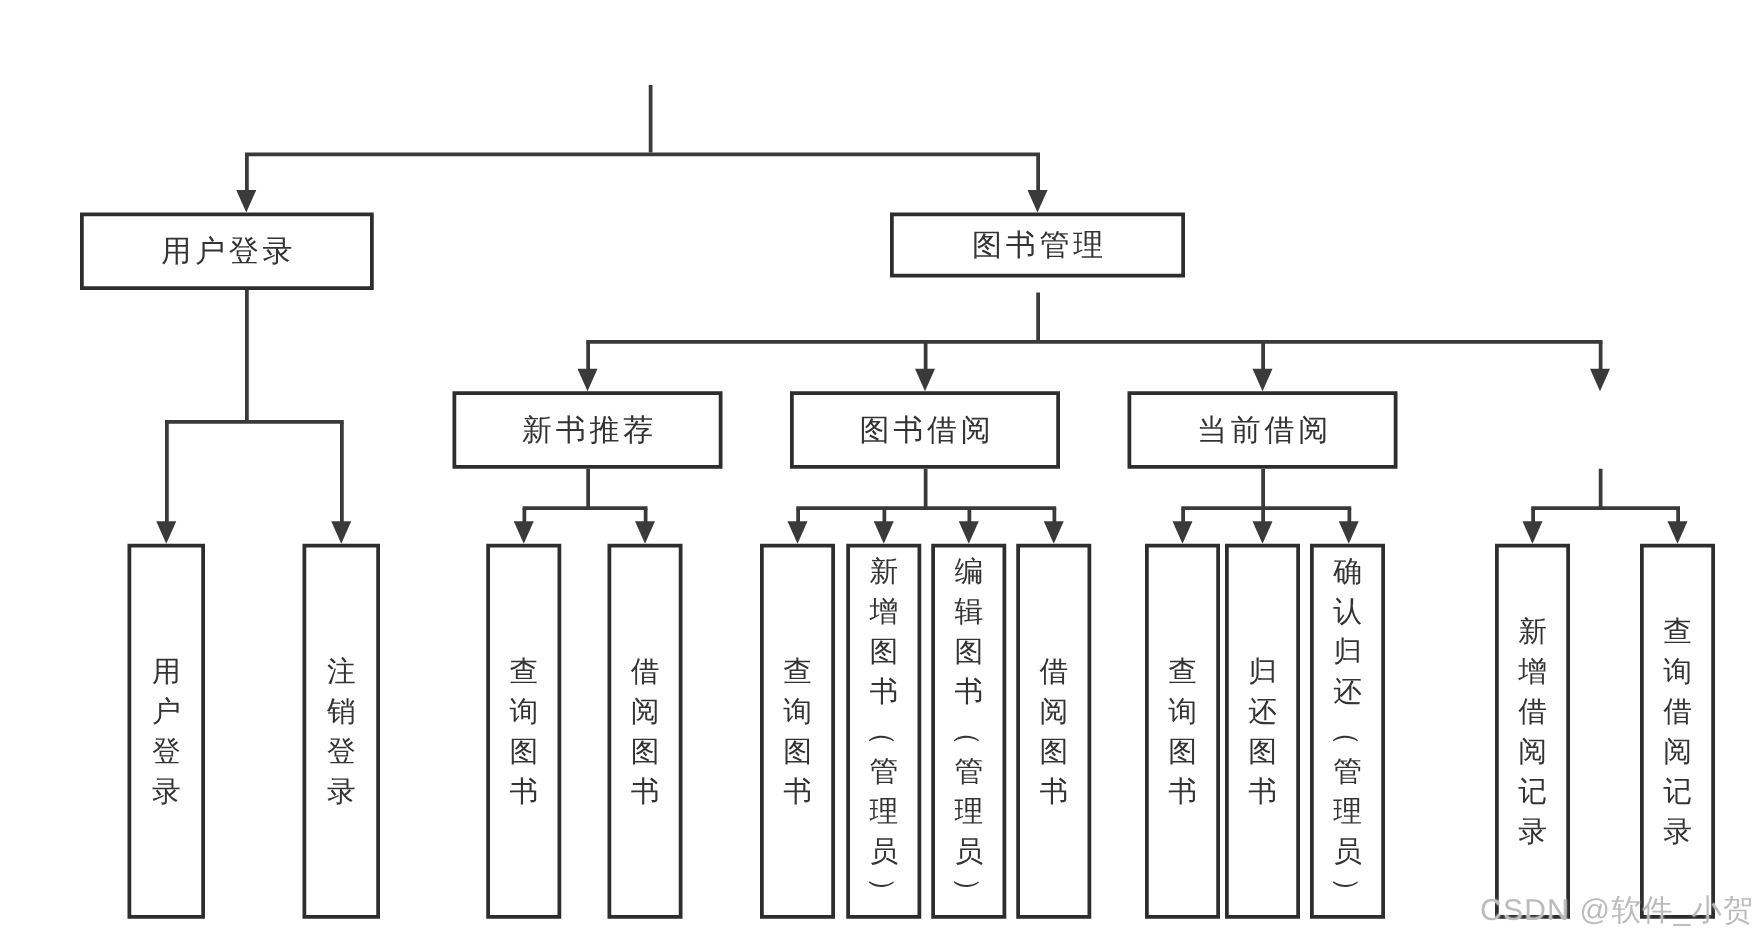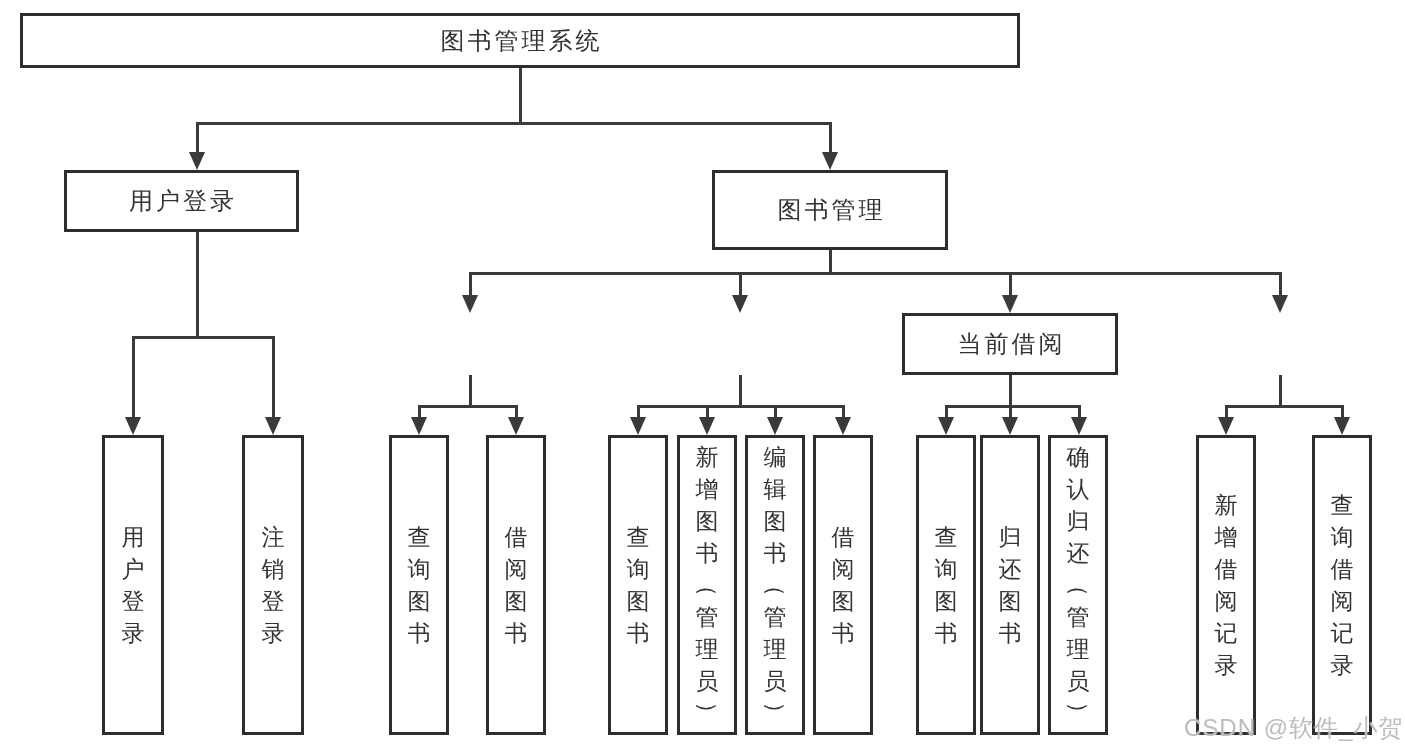--- a/index.html
+++ b/index.html
@@ -35,42 +35,43 @@
     position:absolute; left:1184px; top:712px; z-index:6;
     font-size:24px; color:#bcbcbc; letter-spacing:1px;
     text-shadow:0 0 2px #ffffff;
   }
 </style>
 </head>
 <body>
 
 <div id="canvas">
 
-  <div class="box" style="left: 20px; top: 13px; width: 1000px; height: 55px; border-color: rgb(45, 45, 45); color: rgb(51, 51, 51);">图书管理系统</div>
 
   <div class="vline" style="left: 519px; top: 68px; height: 54px; background: rgb(58, 58, 58);"></div>
   <div class="hline" style="left: 195.5px; top: 122px; width: 636px; background: rgb(58, 58, 58);"></div>
   <div class="varrow" style="left:195.5px; top:124px; height:46px;"></div>
   <div class="varrow" style="left:828.5px; top:124px; height:46px;"></div>
 
   <div class="box" style="left: 64px; top: 170px; width: 235px; height: 62px; border-color: rgb(45, 45, 45); color: rgb(51, 51, 51);">用户登录</div>
-  <div class="box" style="left: 712px; top: 170px; width: 236px; height: 80px; border-color: rgb(45, 45, 45); color: rgb(51, 51, 51); text-align: right;">图书管理</div>
+  <div class="box" style="left: 712px; top: 170px; width: 236px; height: 52px; border-color: rgb(45, 45, 45); color: rgb(51, 51, 51); text-align: right;">图书管理</div>
 
   <div class="vline" style="left: 195.5px; top: 232px; height: 104px; background: rgb(58, 58, 58);"></div>
   <div class="hline" style="left: 131.5px; top: 336px; width: 143px; background: rgb(58, 58, 58);"></div>
   <div class="varrow" style="left:131.5px; top:338px; height:97px;"></div>
   <div class="varrow" style="left:271.5px; top:338px; height:97px;"></div>
 
   <div class="vline" style="left: 828.5px; top: 234px; height: 38px; background: rgb(58, 58, 58);"></div>
   <div class="hline" style="left: 468.5px; top: 272px; width: 813px; background: rgb(58, 58, 58);"></div>
   <div class="varrow" style="left:468.5px;  top:274px; height:39px;"></div>
   <div class="varrow" style="left:738.5px;  top:274px; height:39px;"></div>
   <div class="varrow" style="left:1008.5px; top:274px; height:39px;"></div>
   <div class="varrow" style="left:1278.5px; top:274px; height:39px;"></div>
 
+  <div class="box" style="left: 362px; top: 313px; width: 216px; height: 62px; border-color: rgb(45, 45, 45); color: rgb(51, 51, 51);">新书推荐</div>
+  <div class="box" style="left: 632px; top: 313px; width: 216px; height: 62px; border-color: rgb(45, 45, 45); color: rgb(51, 51, 51);">图书借阅</div>
   <div class="box" style="left: 902px; top: 313px; width: 216px; height: 62px; border-color: rgb(45, 45, 45); color: rgb(51, 51, 51);">当前借阅</div>
 
   <div class="vline" style="left: 468.5px; top: 375px; height: 31px; background: rgb(58, 58, 58);"></div>
   <div class="hline" style="left: 417.5px; top: 405px; width: 100px; background: rgb(58, 58, 58);"></div>
   <div class="varrow" style="left:417.5px; top:407px; height:28px;"></div>
   <div class="varrow" style="left:514.5px; top:407px; height:28px;"></div>
 
   <div class="vline" style="left: 738.5px; top: 375px; height: 31px; background: rgb(58, 58, 58);"></div>
   <div class="hline" style="left: 636.5px; top: 405px; width: 208px; background: rgb(58, 58, 58);"></div>
   <div class="varrow" style="left:636.5px; top:407px; height:28px;"></div>

